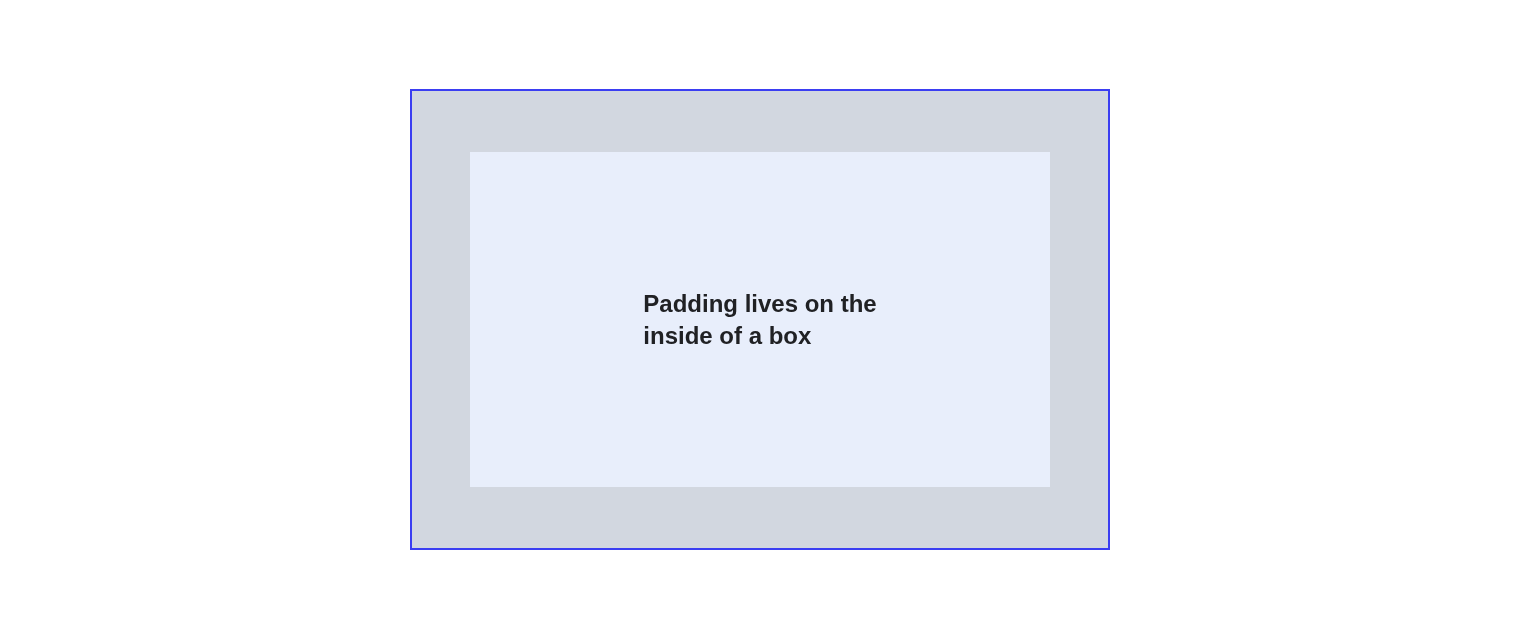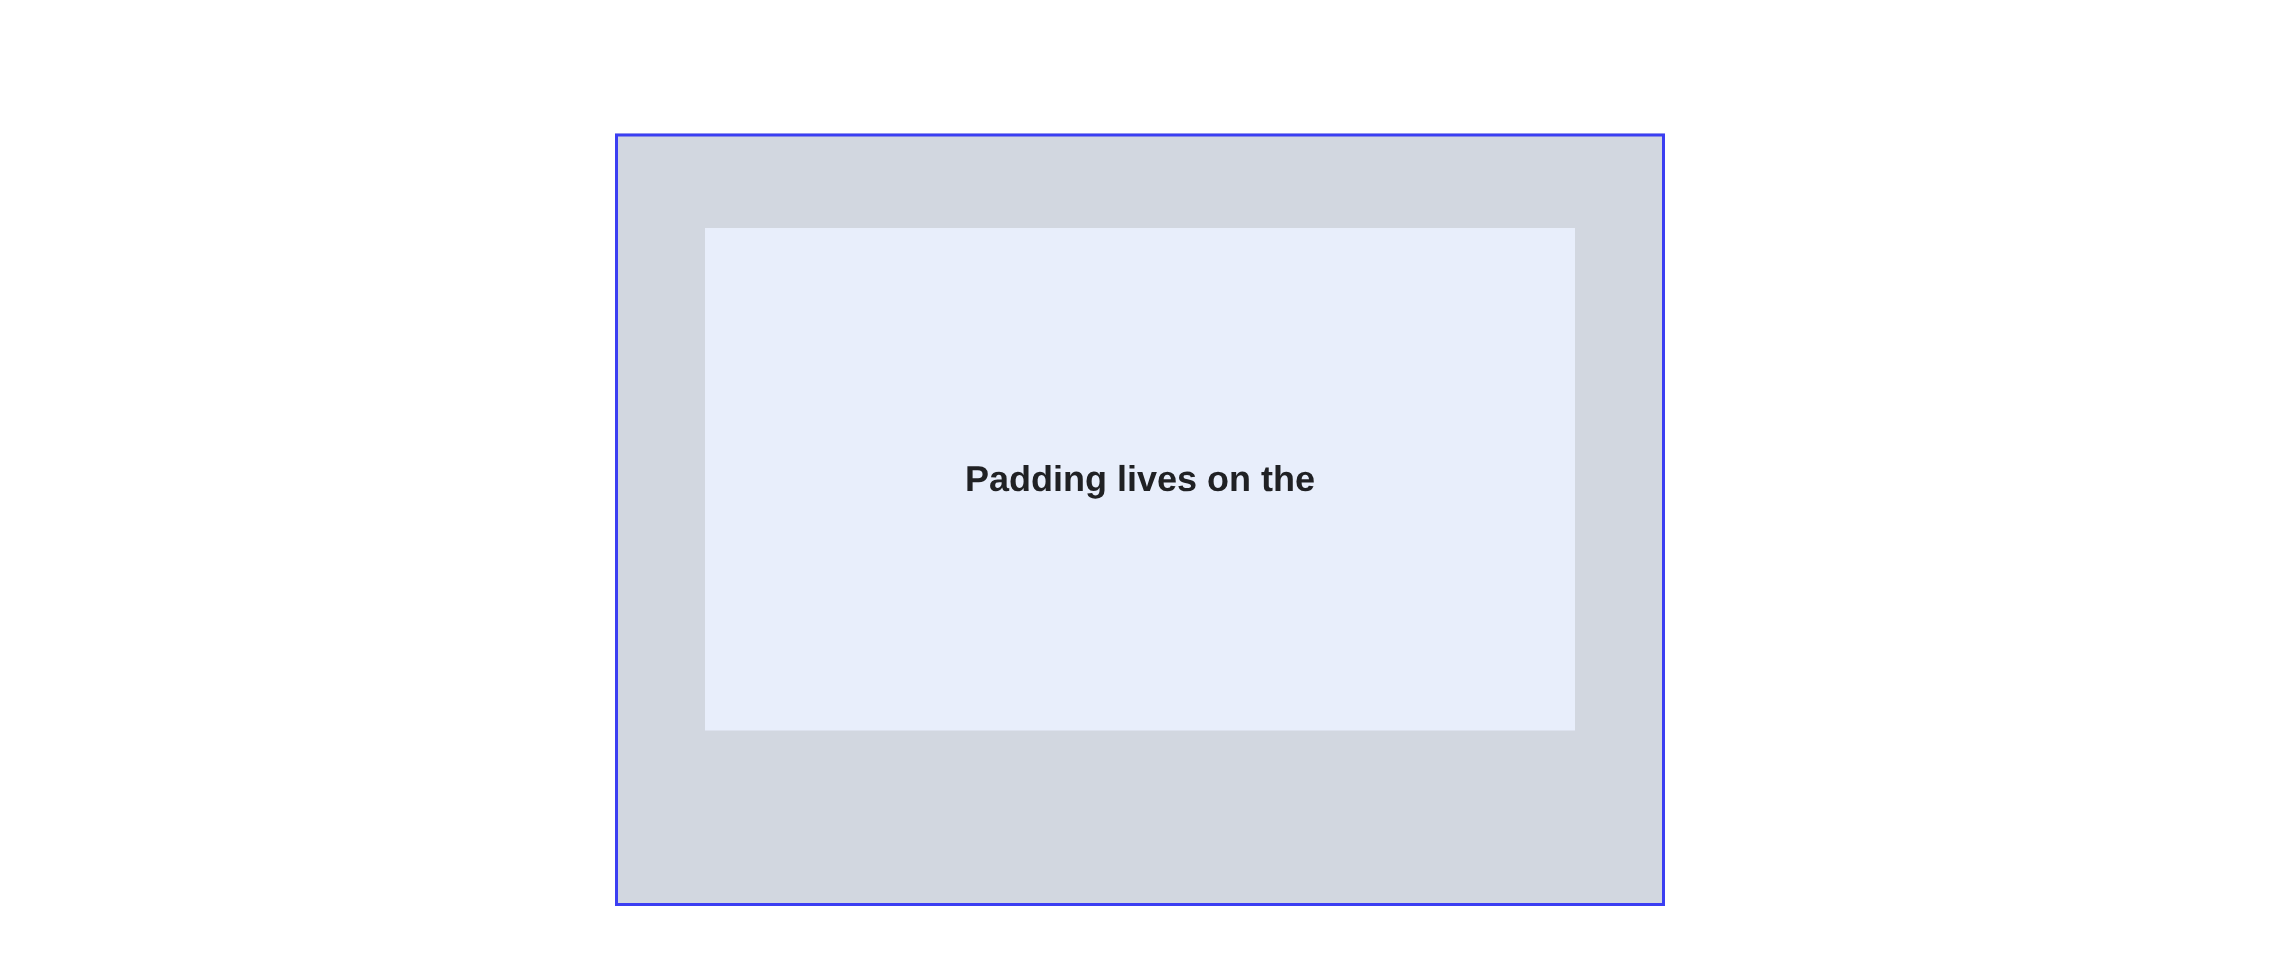--- a/index.html
+++ b/index.html
@@ -22,21 +22,21 @@
     position: relative;
     width: 1520px;
     height: 638px;
     background: var(--canvas-bg);
   }
   .outer-box {
     position: absolute;
     left: 410px;
     top: 89px;
     width: 700px;
-    height: 515px;
+    height: 461px;
     background: var(--padding-area-bg);
     border: 2px solid var(--border-blue);
   }
   .inner-box {
     position: absolute;
     left: 58px;  
     top: 61px;
     width: 580px;
     height: 335px;
     background: var(--content-area-bg);
@@ -87,17 +87,18 @@
   <svg class="arrow arrow-right" width="51" height="16" viewBox="0 0 51 16" aria-hidden="true">
     <polygon points="0,8 14,1.5 14,14.5"></polygon>
     <line x1="12" y1="8" x2="51" y2="8"></line>
   </svg>
 
   <div class="outer-box">
 
     <div class="inner-box">
       <div class="inner-label">
         <span>Padding lives on the</span>
+        <span>inside of a box</span>
       </div>
     </div>
   </div>
 
 </div>
 
 </body></html>

